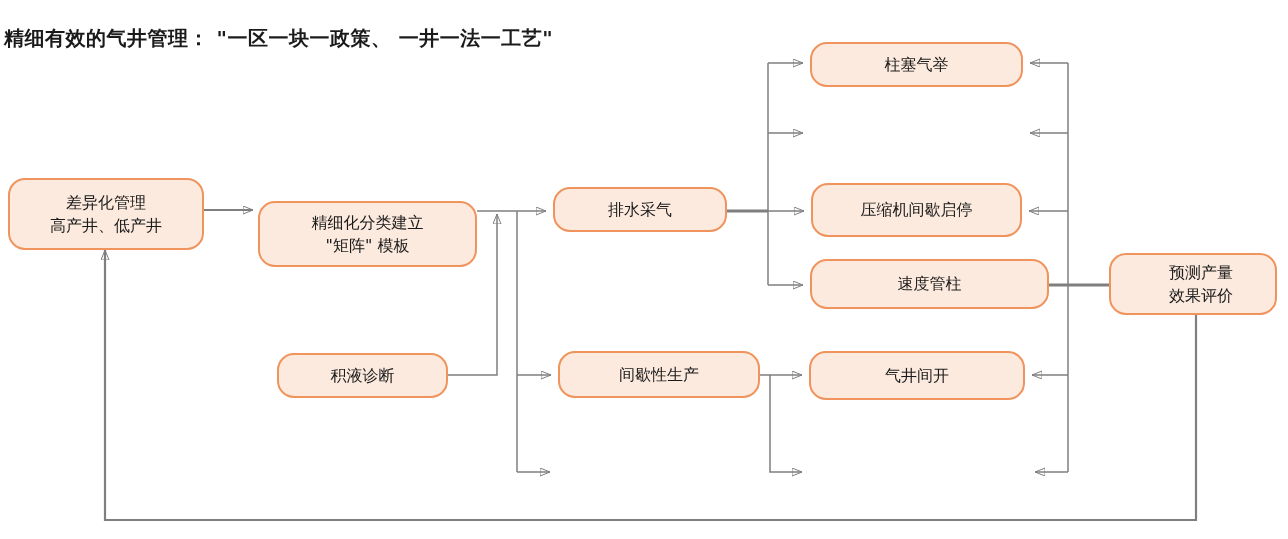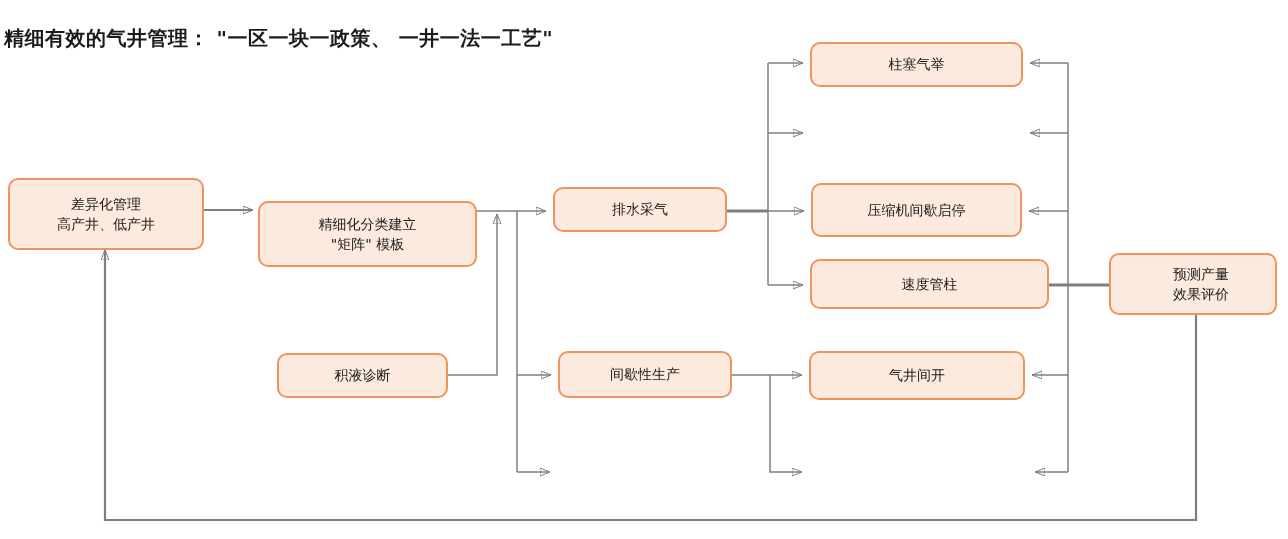--- a/index.html
+++ b/index.html
@@ -33,22 +33,22 @@
   .node {
     position: absolute;
     box-sizing: border-box;
     display: flex;
     align-items: center;
     justify-content: center;
     text-align: center;
     background: #fcead e;
     background: #fceade;
     border: 2px solid #f0935c;
-    border-radius: 10px;
-    font-size: 14px;
+    border-radius: 17px;
+    font-size: 16px;
     line-height: 1.45;
     color: #1a1a1a;
     white-space: pre-line;
   }
 </style>
 </head>
 <body>
 
 <div class="canvas">
 
@@ -98,21 +98,21 @@
   <div class="node" style="left:8px;   top:178px; width:196px; height:72px;">差异化管理
 高产井、低产井</div>
 
   <div class="node" style="left:258px; top:177px; width:219px; height:66px;margin-top:24px;">精细化分类建立
 "矩阵" 模板</div>
 
   <div class="node" style="left:553px; top:187px; width:174px; height:45px;">排水采气</div>
 
   <div class="node" style="left:277px; top:353px; width:171px; height:45px;">积液诊断</div>
 
-  <div class="node" style="left:558px; top:351px; width:174px; height:47px;">间歇性生产</div>
+  <div class="node" style="left:558px; top:351px; width:202px; height:47px;">间歇性生产</div>
 
 
   <div class="node" style="left:810px; top:42px;  width:213px; height:45px;">柱塞气举</div>
 
 
   <div class="node" style="left:811px; top:183px; width:211px; height:54px;">压缩机间歇启停</div>
 
   <div class="node" style="left:810px; top:259px; width:239px; height:50px;">速度管柱</div>
 
   <div class="node" style="left:809px; top:351px; width:216px; height:49px;">气井间开</div>

